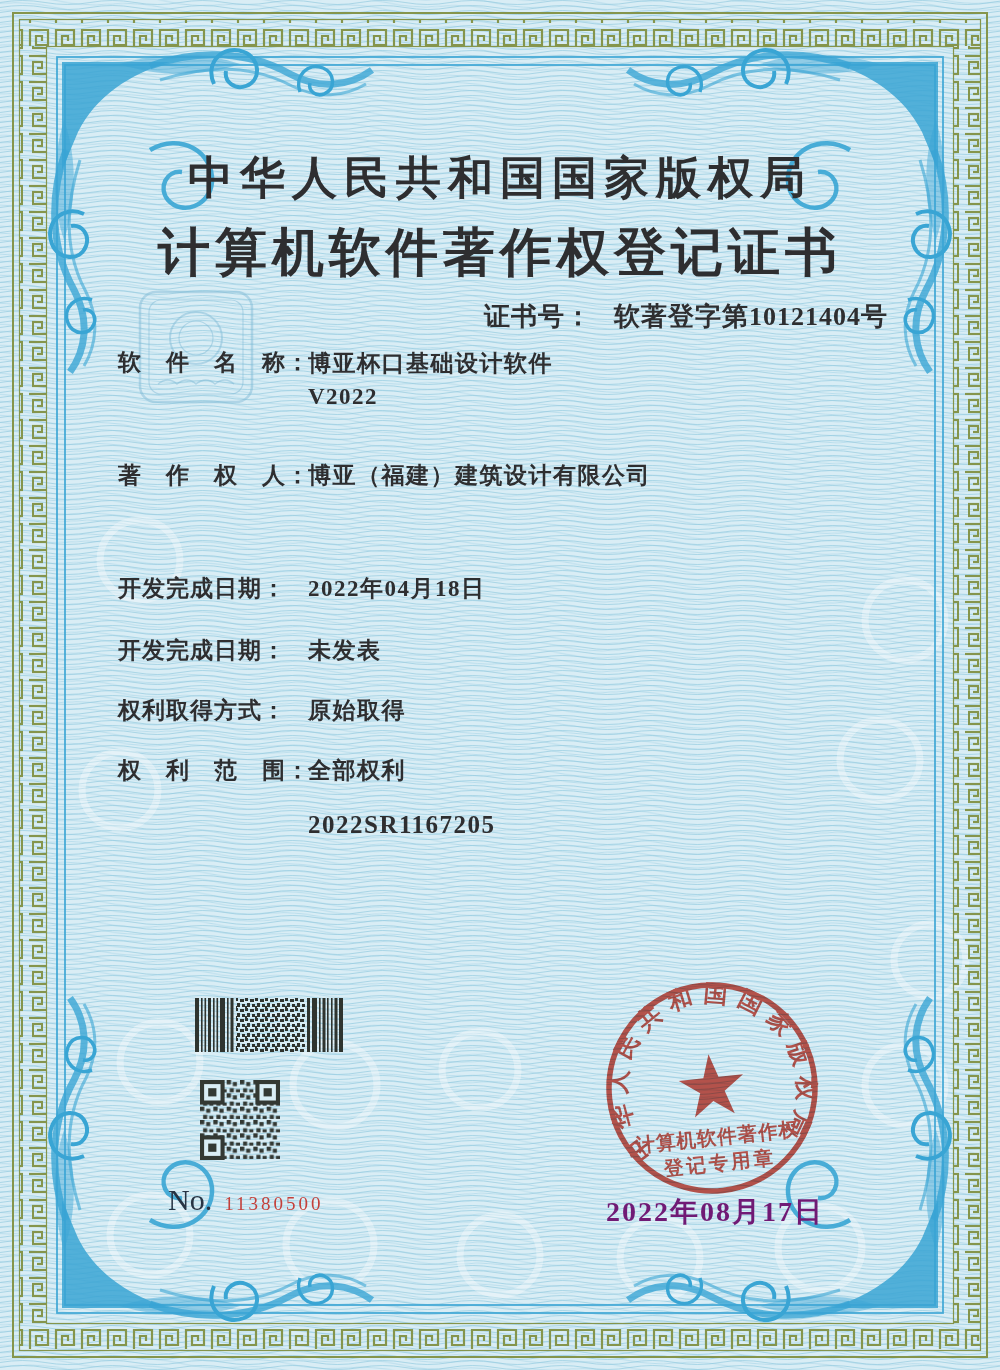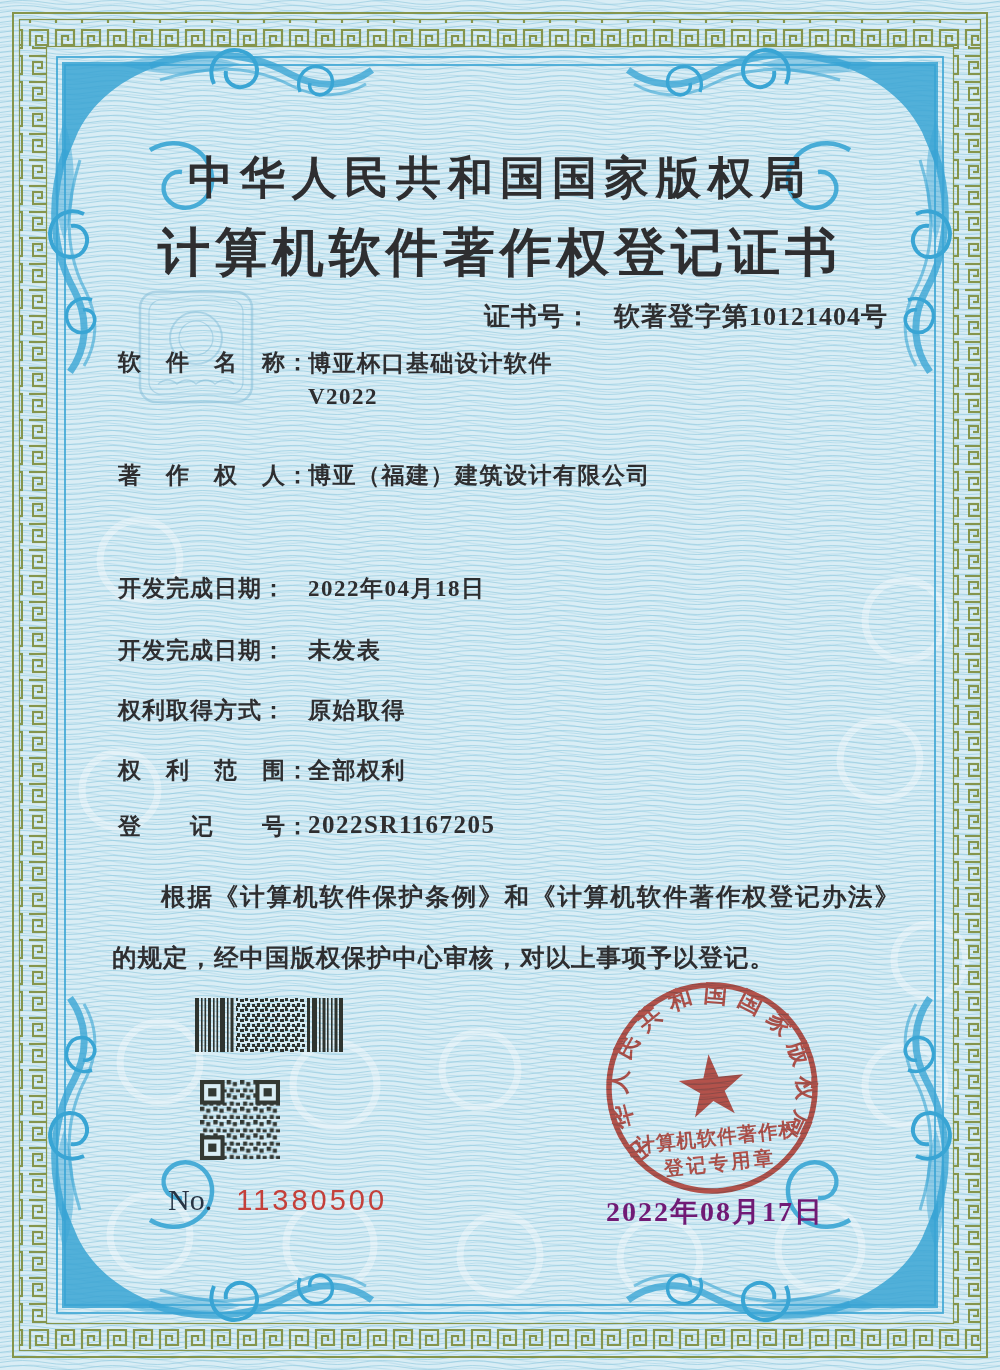--- a/index.html
+++ b/index.html
@@ -37,23 +37,23 @@
   .reg-value{font-size:25px;letter-spacing:1px;text-align:center;}
 
   .body-text{
     left:112px;top:866px;width:788px;
     font-size:24.5px;font-weight:bold;line-height:61px;
     text-align:justify;text-indent:2em;letter-spacing:1px;
   }
 
   .serial{left:168px;top:1183px;font-size:30px;color:#273444;}
   .serial .num{
-    font-family:Liberation Sans, sans-serif;
-    font-size:29px;color:var(--serial-red,#c4403a);
-    letter-spacing:3px;margin-left:24px;
+    font-family:Liberation Serif, serif;
+    font-size:19px;color:var(--serial-red,#c4403a);
+    letter-spacing:3px;margin-left:12px;
   }
   .issue-date{
     left:606px;top:1193px;font-size:28px;font-weight:bold;letter-spacing:2px;
     color:#701a75;
   }
   .seal-svg{position:absolute;left:588px;top:964px;width:248px;height:248px;
     mix-blend-mode:multiply;opacity:.92;}
   .seal-text{font-family:"Liberation Serif","DejaVu Serif",serif;font-weight:bold;}
   .barcode-svg{position:absolute;left:195px;top:998px;width:148px;height:54px;}
   .qr-svg{position:absolute;left:200px;top:1080px;width:80px;height:80px;}
@@ -192,25 +192,23 @@
     <span class="label">权利取得方式：</span>
     <span class="value">原始取得</span>
   </div>
 
   <div class="abs row" style="top:755px">
     <span class="label">权　利　范　围：</span>
     <span class="value">全部权利</span>
   </div>
 
   <div class="abs row" style="top:811px">
-    <span class="label">登　　记　　号：</span>
     <span class="value reg-value">2022SR1167205</span>
   </div>
 
-  <div class="abs body-text">根据《计算机软件保护条例》和《计算机软件著作权登记办法》的规定，经中国版权保护中心审核，对以上事项予以登记。</div>
 
   <svg class="barcode-svg" viewBox="0 0 148 54">
     <g fill="#2f342f">
       <rect x="0" y="0" width="4" height="54"></rect>
         <rect x="6" y="0" width="1.6" height="54"></rect>
       <rect x="9.5" y="0" width="1.6" height="54"></rect>
         <rect x="13" y="0" width="3" height="54"></rect>
       <rect x="18" y="0" width="1.6" height="54"></rect>
         <rect x="21.5" y="0" width="1.6" height="54"></rect>
       <rect x="25" y="0" width="5" height="54"></rect>

